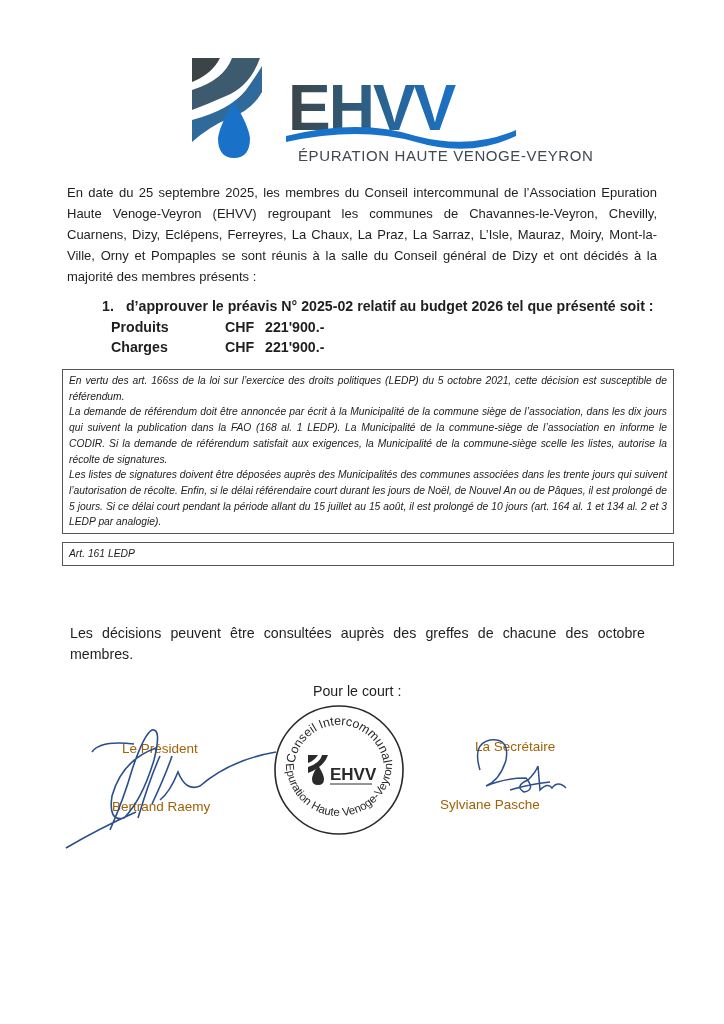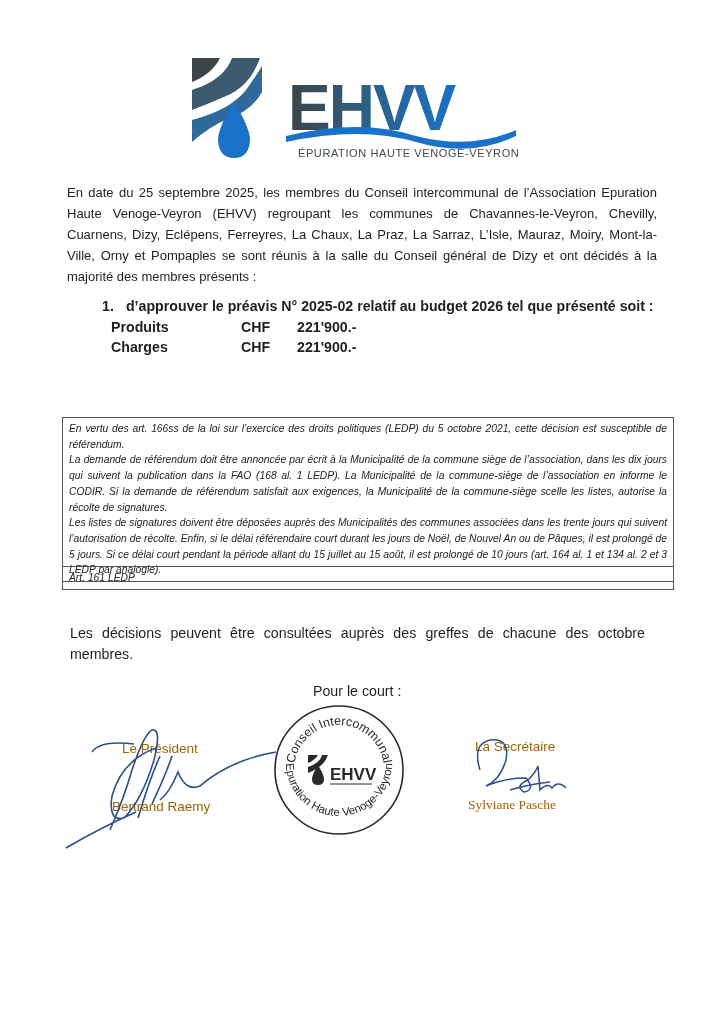--- a/index.html
+++ b/index.html
@@ -2,38 +2,38 @@
 <html><head>
 <meta charset="utf-8">
 <style>
   html, body { margin: 0; padding: 0; }
   body {
     width: 724px; height: 1024px; background: #ffffff; position: relative; overflow: hidden;
     font-family: "Liberation Sans", sans-serif; color: #1f1f1f;
   }
   .logo { position: absolute; left: 190px; top: 52px; width: 330px; height: 110px; }
   .logo-tagline {
-    position: absolute; left: 298px; top: 147px; font-size: 11px; letter-spacing: 0.6px; color: #3f4a52;
+    position: absolute; left: 298px; top: 147px; font-size: 15px; letter-spacing: 0.6px; color: #3f4a52;
   }
   .intro {
     position: absolute; left: 67px; top: 182px; width: 590px;
     font-size: 13px; line-height: 21px; text-align: justify;
   }
   .decision { position: absolute; left: 90px; top: 296px; font-size: 14.2px; font-weight: bold; line-height: 21px; margin-left: 12px; }
   .decision .num { display: inline-block; width: 20px; }
   .budget { position: absolute; left: 111px; top: 317px; font-size: 14.2px; font-weight: bold; line-height: 20px; }
-  .budget .row { display: flex; gap: 16px; }
+  .budget .row { display: flex; }
   .budget .lbl { width: 114px; }
   .budget .cur { width: 40px; }
   .box {
     position: absolute; border: 1.2px solid #555; font-style: italic; font-size: 10.3px; line-height: 15.7px;
-    padding: 3px 6px; text-align: justify; color: #222; margin-top: 48px;
+    padding: 3px 6px; text-align: justify; color: #222;
   }
   .box1 { left: 62px; top: 369px; width: 598px; }
-  .box2 { left: 62px; top: 518px; width: 598px; }
+  .box2 { left: 62px; top: 542px; width: 598px; }
   .box p { margin: 0; }
   .consult {
     position: absolute; left: 70px; top: 623px; width: 575px; font-size: 14.2px; line-height: 21px; text-align: justify;
     text-align-last: left;
   }
   .pour { position: absolute; left: 313px; top: 683px; font-size: 14.2px; }
   .sig-label { position: absolute; font-size: 13.5px; color: #a16207; }
   .stamp { position: absolute; left: 272px; top: 703px; width: 134px; height: 134px; }
   .signature { position: absolute; pointer-events: none; }
 </style>
@@ -90,21 +90,21 @@
 <div class="box box2">
   <p>Art. 161  LEDP</p>
 </div>
 
 <div class="consult">Les décisions peuvent être consultées auprès des greffes de chacune des octobre membres.</div>
 <div class="pour">Pour le court :</div>
 
 <div class="sig-label" style="left:122px; top:741px;">Le Président</div>
 <div class="sig-label" style="left:112px; top:799px;">Bertrand Raemy</div>
 <div class="sig-label" style="left:475px; top:739px;">La Secrétaire</div>
-<div class="sig-label" style="left:468px; top:797px;font-family:Liberation Serif, serif;">Sylviane Pasche</div>
+<div class="sig-label" style="left:440px; top:797px;">Sylviane Pasche</div>
 
 <svg class="signature" style="left:60px; top:700px;" width="240" height="150">
   <path d="M32 52 Q40 40 74 44 M50 130 Q64 98 72 70 Q84 34 92 30 Q102 28 94 60 Q82 100 64 118 Q48 122 52 96 Q62 60 96 48 M78 118 Q90 78 100 56 M92 104 Q106 74 112 56 M100 100 Q110 92 118 72 Q126 92 140 86 Q170 60 216 52 M6 148 Q40 128 76 112" fill="none" stroke="#2b4f8c" stroke-width="1.6"></path>
 </svg>
 <svg class="signature" style="left:470px; top:730px;" width="120" height="80">
   <path d="M10 40 Q2 14 20 10 Q40 8 36 30 Q30 50 16 56 Q34 48 56 48 Q66 60 54 62 Q44 56 58 50 Q66 42 68 36 L70 60 Q78 52 82 58 Q88 50 96 58 M40 60 Q60 54 80 52" fill="none" stroke="#2b4f8c" stroke-width="1.5"></path>
 </svg>
 
 <svg class="stamp" viewBox="0 0 134 134">
   <defs>

